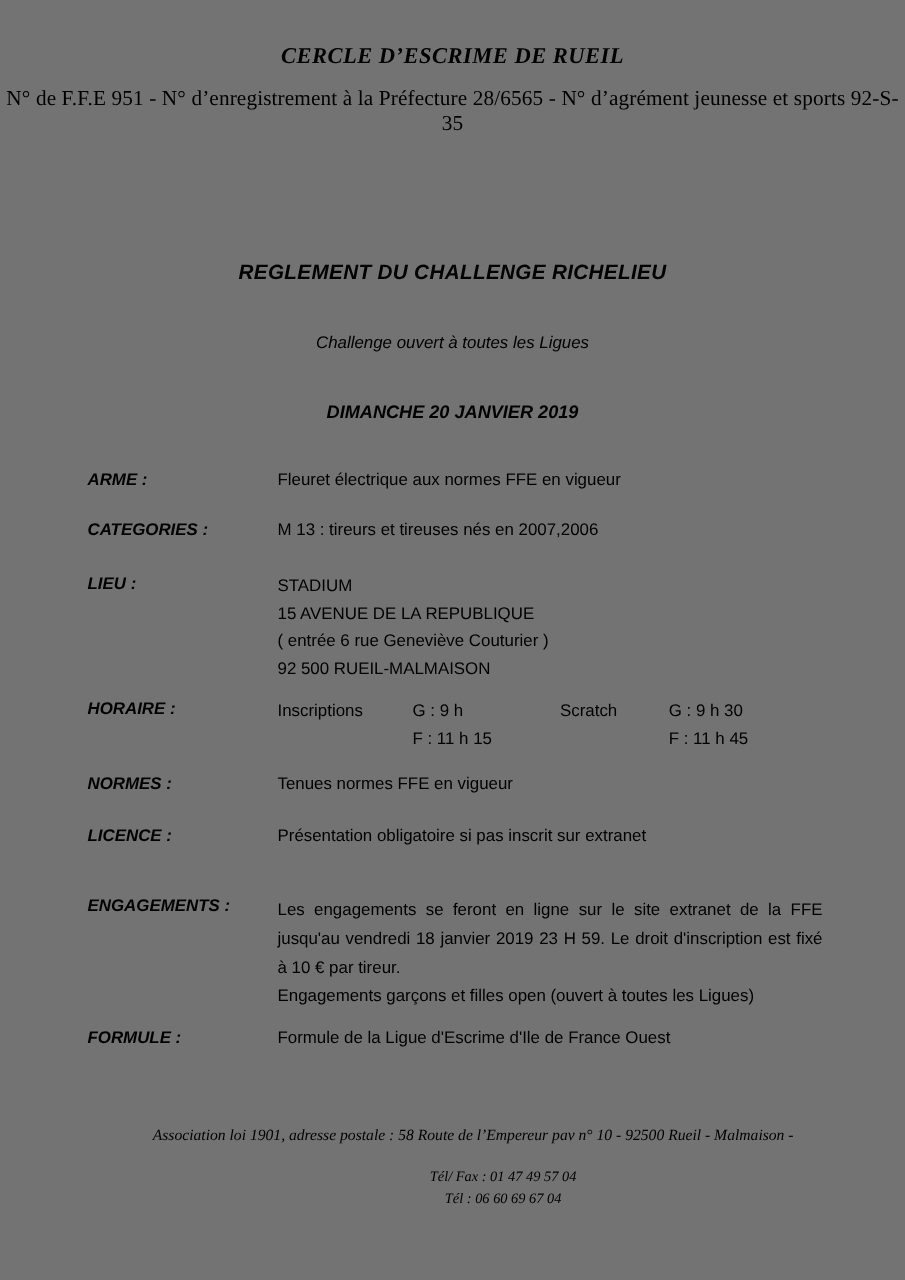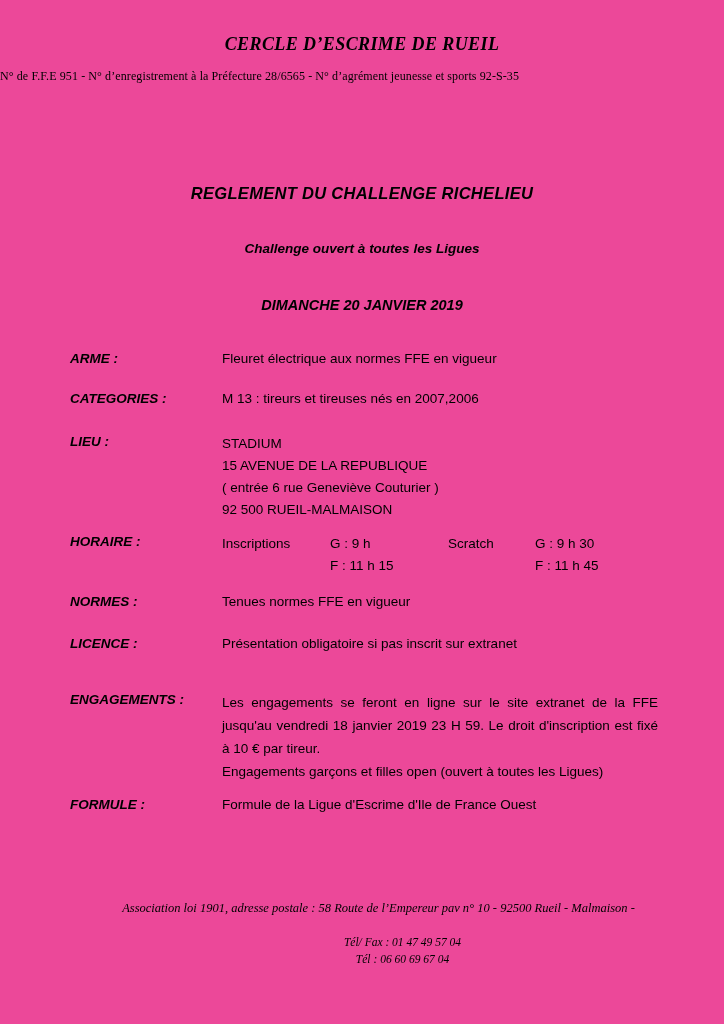--- a/index.html
+++ b/index.html
@@ -11,55 +11,55 @@
     width: 724px;
     height: 1024px;
     font-family: "Liberation Sans", sans-serif;
     color: #000000;
     -webkit-font-smoothing: antialiased;
   }
   .doc {
     position: relative;
     width: 724px;
     height: 1024px;
-    background: #ec4899;
+    background: #737373;
     overflow: hidden;
   }
 
   
   .club-name {
     padding-top: 34px;
     text-align: center;
     font-family: "Liberation Serif", serif;
     font-weight: bold;
     font-style: italic;
     font-size: 18px;
     letter-spacing: 0.4px;
   }
   .reg-line {
     margin-top: 14px;
-    text-align: left;
+    text-align: center;
     font-family: "Liberation Serif", serif;
-    font-size: 12px;
+    font-size: 17px;
     letter-spacing: 0.1px;
   }
 
   
   .title {
     margin-top: 100px;
     text-align: center;
     font-weight: bold;
     font-style: italic;
     font-size: 16.5px;
     letter-spacing: 0.3px;
   }
   .subtitle {
     margin-top: 38px;
     text-align: center;
-    font-weight: bold;
+    font-weight: normal;
     font-style: italic;
     font-size: 13.5px;
   }
   .event-date {
     margin-top: 41px;
     text-align: center;
     font-weight: bold;
     font-style: italic;
     font-size: 14.5px;
   }

